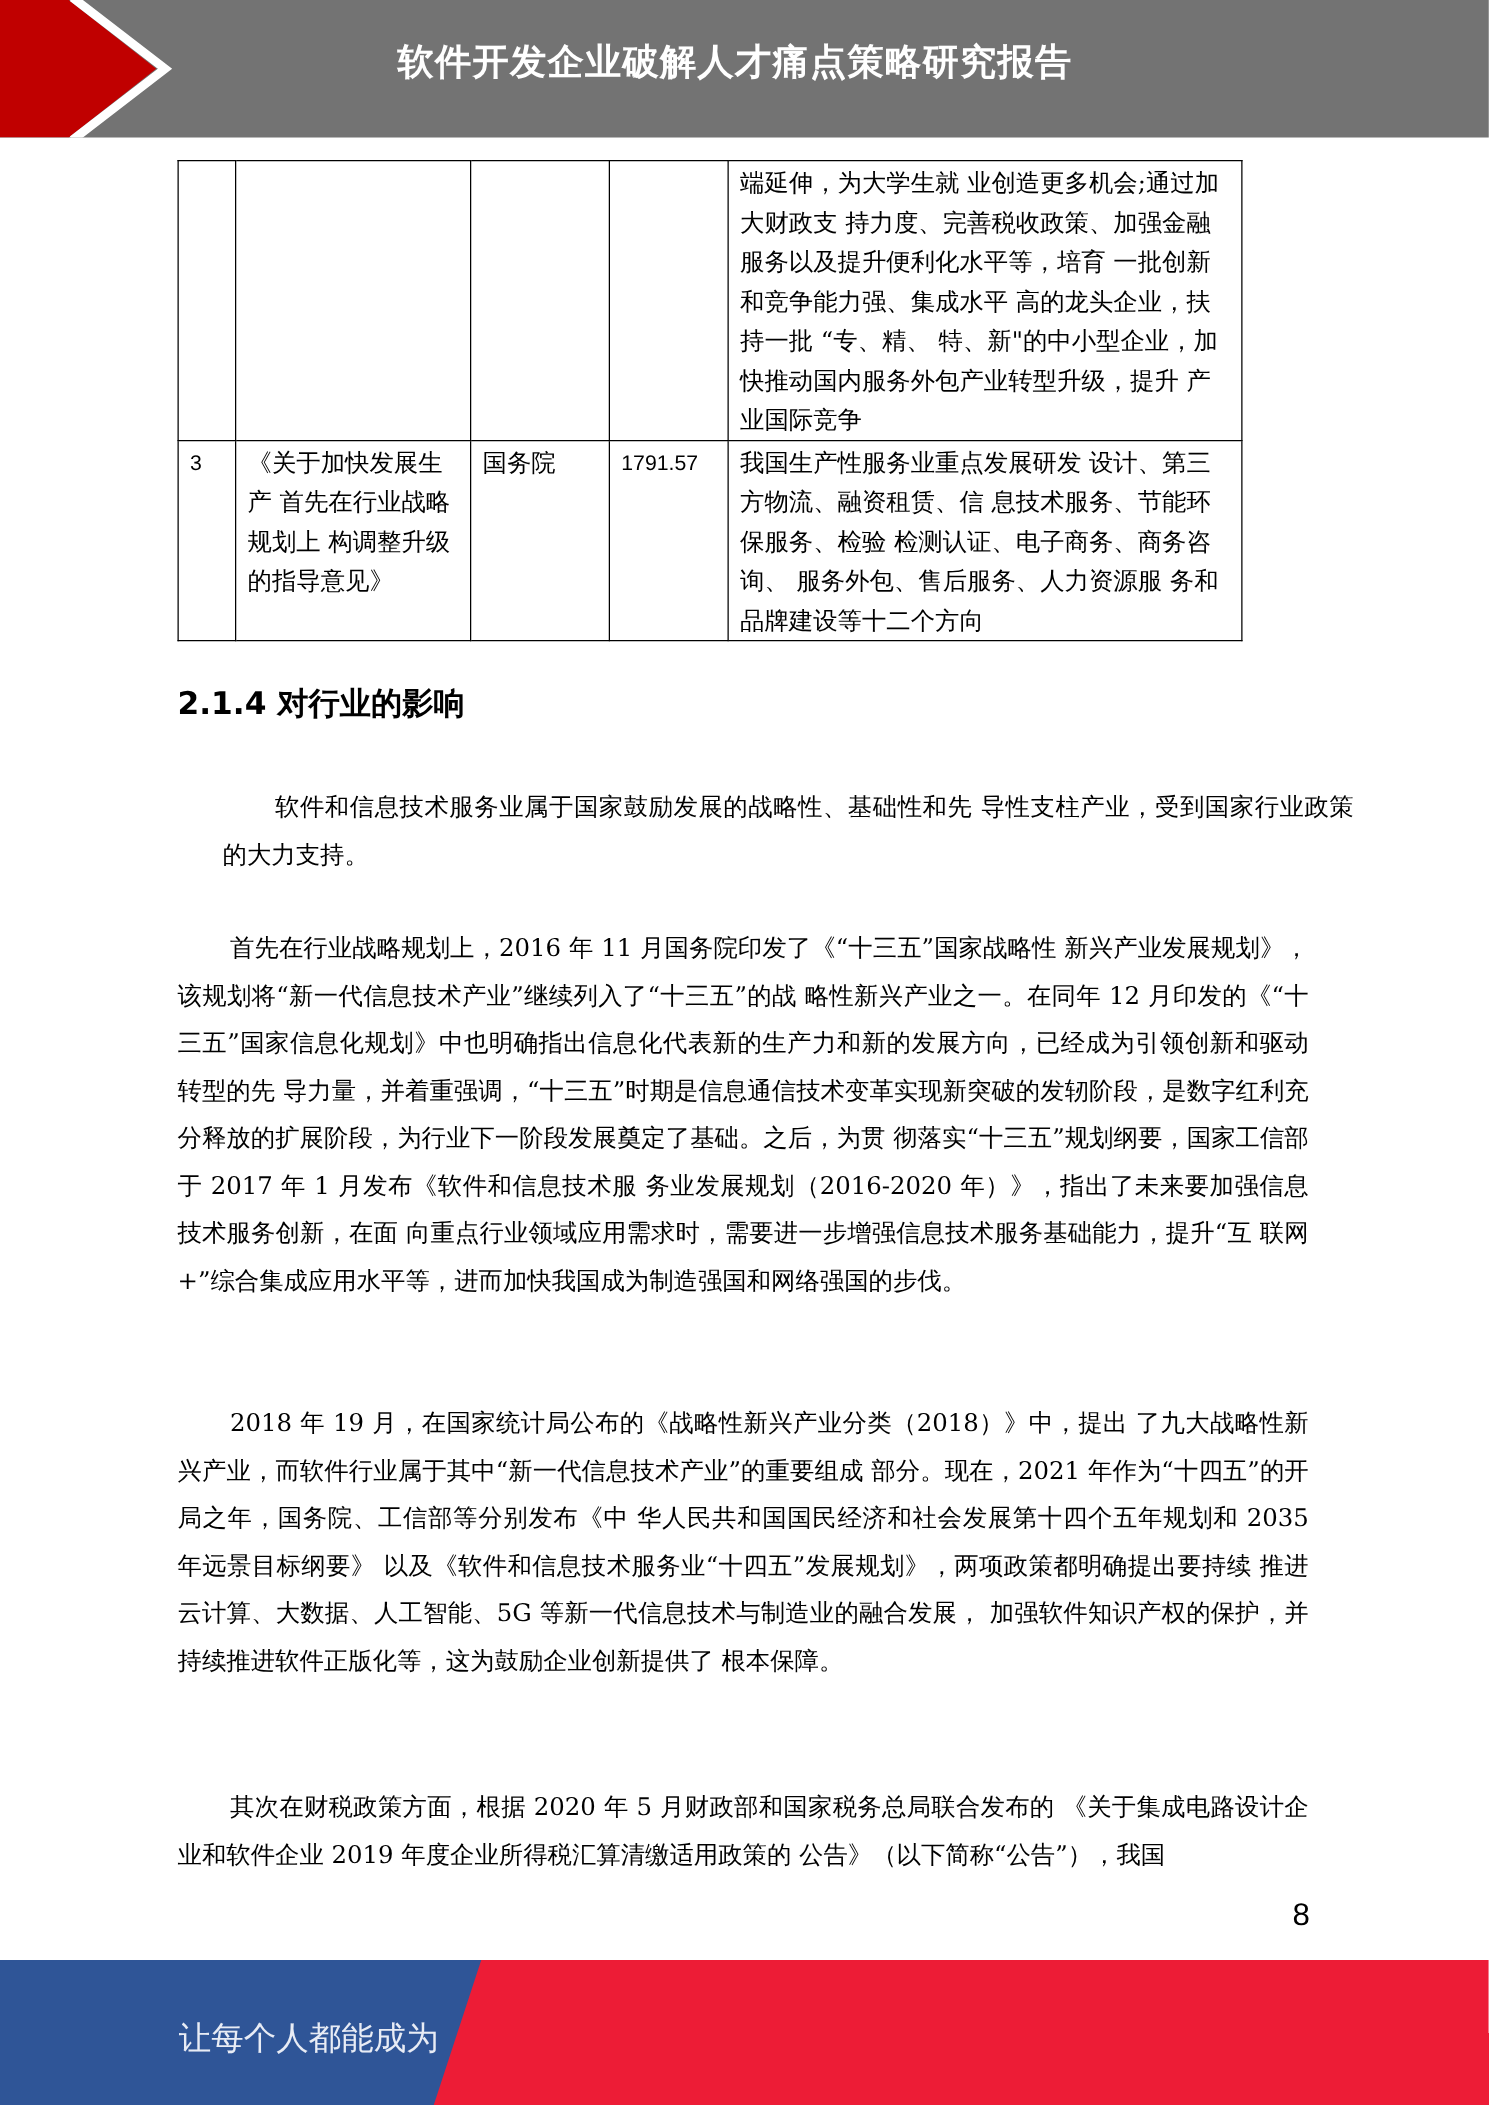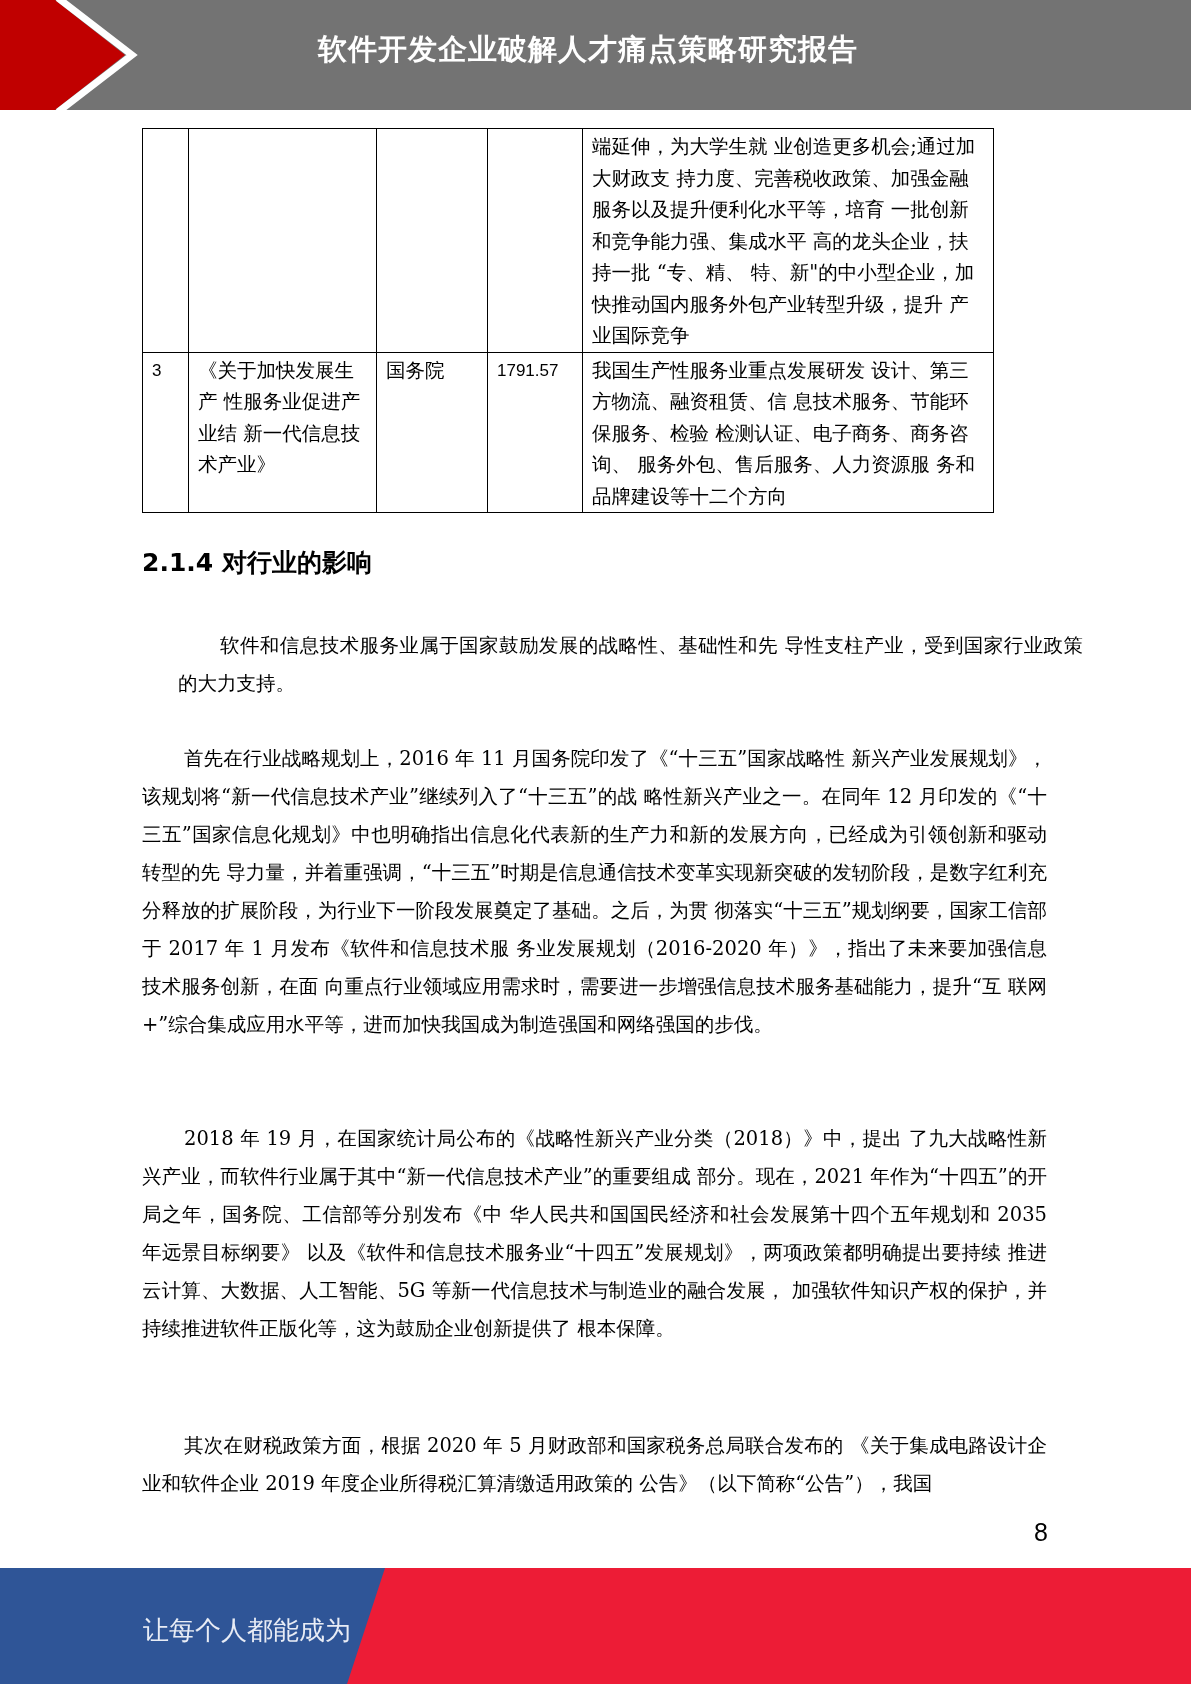--- a/index.html
+++ b/index.html
@@ -71,21 +71,21 @@
   <tbody>
       <tr class="cont-row">
     <td class="c-num"></td>
     <td class="c-title"></td>
     <td class="c-org"></td>
     <td class="c-date"></td>
     <td class="c-desc">端延伸，为大学生就 业创造更多机会;通过加大财政支 持力度、完善税收政策、加强金融 服务以及提升便利化水平等，培育 一批创新和竞争能力强、集成水平 高的龙头企业，扶持一批 “专、精、 特、新"的中小型企业，加快推动国内服务外包产业转型升级，提升 产业国际竞争</td>
   </tr>
   <tr>
     <td class="c-num">3</td>
-    <td class="c-title">《关于加快发展生产 性服务业促进产业结 新一代信息技术产业》</td>
+    <td class="c-title">《关于加快发展生产 首先在行业战略规划上 构调整升级的指导意见》</td>
     <td class="c-org">国务院</td>
     <td class="c-date">1791.57</td>
     <td class="c-desc">我国生产性服务业重点发展研发 设计、第三方物流、融资租赁、信 息技术服务、节能环保服务、检验 检测认证、电子商务、商务咨询、 服务外包、售后服务、人力资源服 务和品牌建设等十二个方向</td>
   </tr>
 </tbody>
   </table>
 
 <div class="section-heading">2.1.4 对行业的影响</div>
 
 <p class="para" style="top:627px;margin-left:36px;">软件和信息技术服务业属于国家鼓励发展的战略性、基础性和先 导性支柱产业，受到国家行业政策的大力支持。</p>

